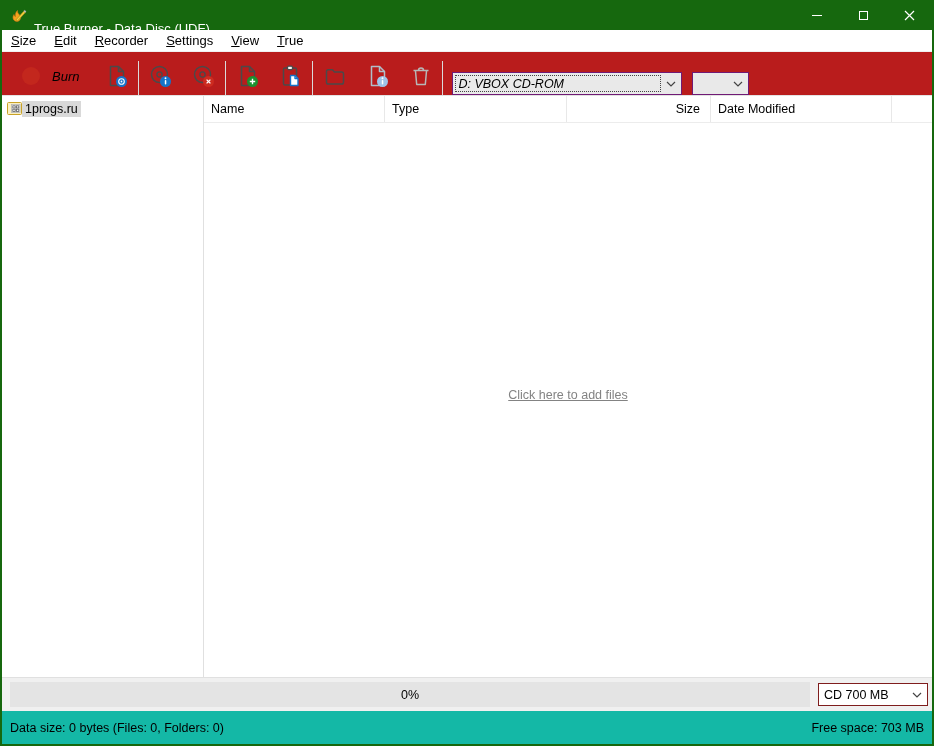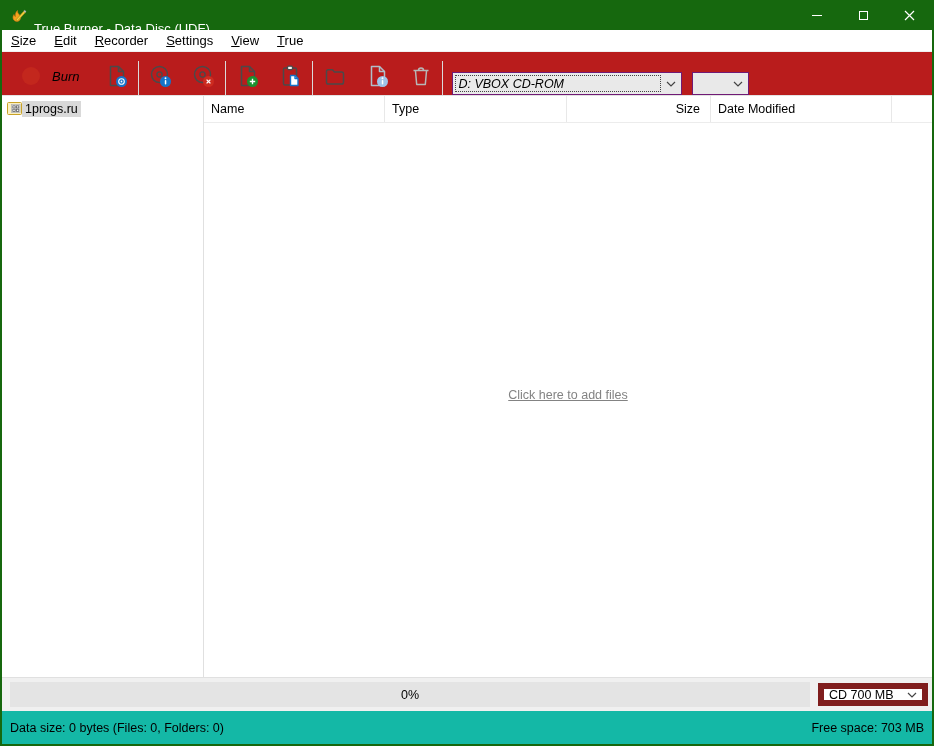--- a/index.html
+++ b/index.html
@@ -48,21 +48,21 @@
   .hcell.c-date { width:181px; }
   .hcell.c-rest { flex:1; border-right:none; }
   .list-body { flex:1; position:relative; }
   .add-link { position:absolute; top:262px; left:0; right:0; text-align:center; }
   .add-link span { font-size:12.5px; color:#838383; text-decoration:underline; cursor:pointer; }
 
   
   .progress-row { height:34px; background:#f0f0f0; border-top:1px solid #e0e0e0; position:relative; flex-shrink:0; }
   .progress-bar { position:absolute; left:8px; right:122px; top:4px; bottom:4px; background:#e4e4e4; display:flex; align-items:center; justify-content:center; }
   .progress-text { font-size:12.5px; color:#000; }
-  .combo-disc { position:absolute; right:4px; top:5px; width:110px; height:23px; background:#fff; border:6px solid #7f1d1d; display:flex; align-items:center; }
+  .combo-disc { position:absolute; right:4px; top:5px; width:110px; height:23px; background:#fff; border:1px solid #7f1d1d; display:flex; align-items:center; }
   .combo-disc .val { font-size:12.5px; color:#000; padding-left:5px; flex:1; }
   .combo-disc .arrow-zone { width:20px; display:flex; align-items:center; justify-content:center; }
   .statusbar { height:33px; background:#14b8a6; display:flex; align-items:center; justify-content:space-between; padding:0 8px; flex-shrink:0; }
   .status-text { font-size:12.5px; color:#000; }
 </style>
 </head>
 <body>
 
 <div class="window">
 

